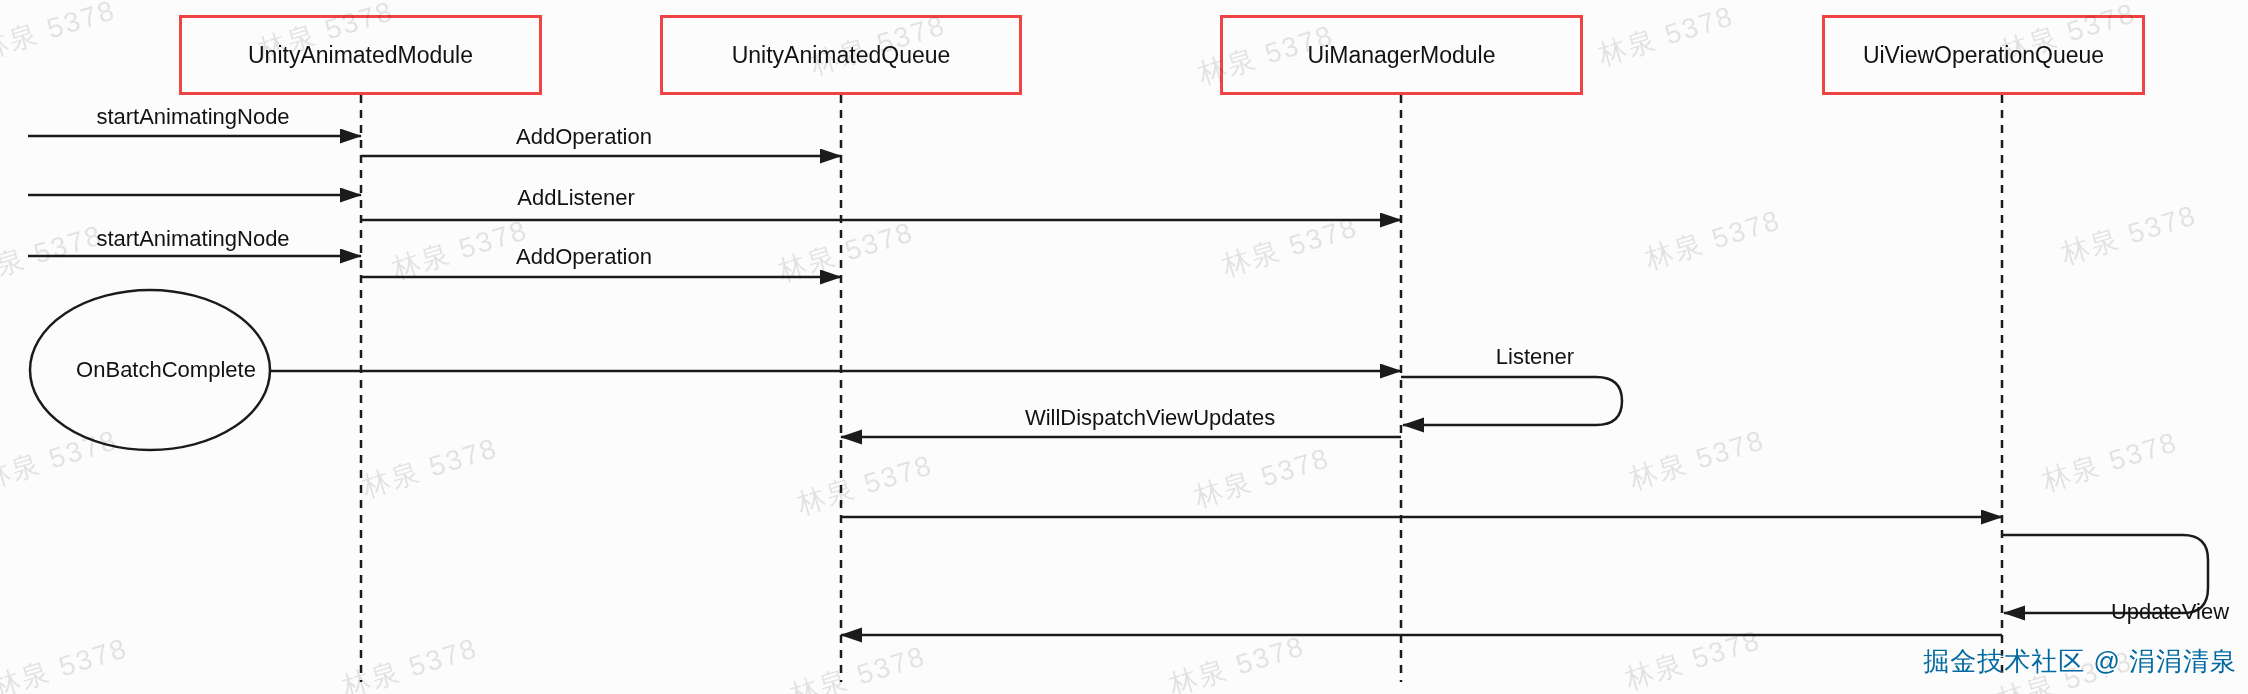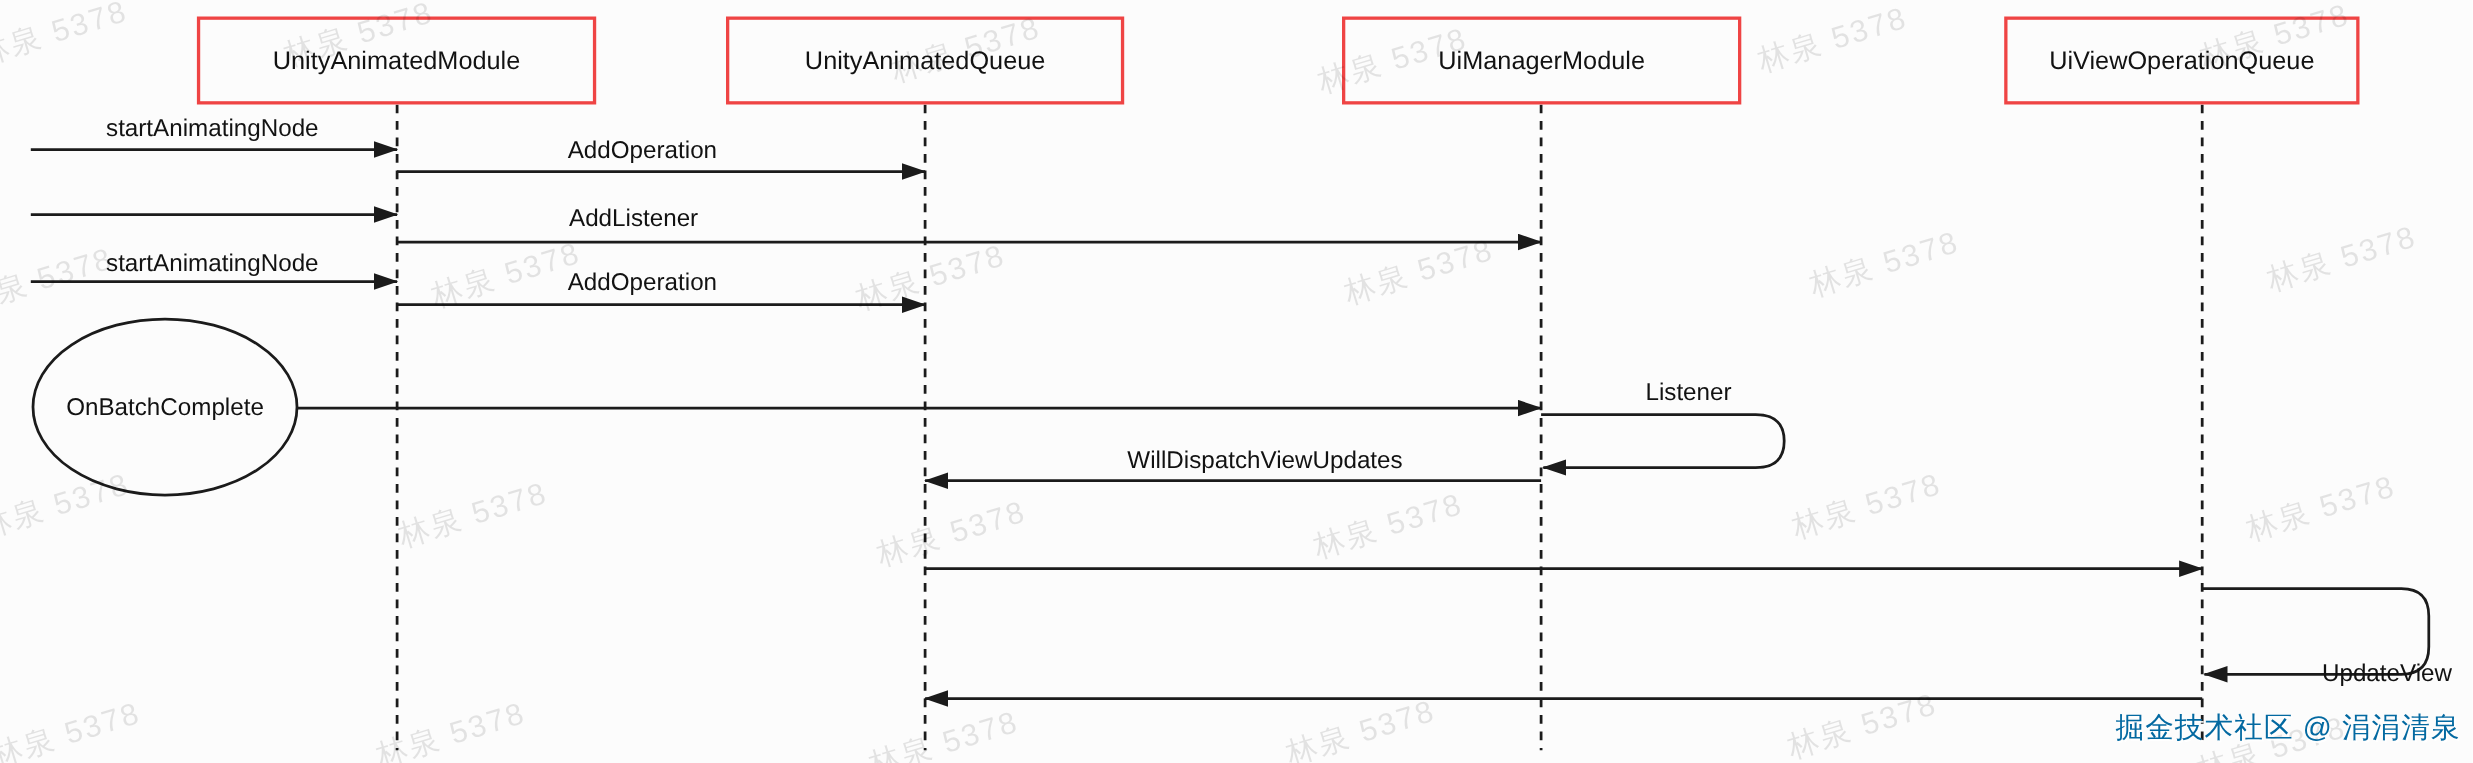--- a/index.html
+++ b/index.html
@@ -12,21 +12,21 @@
   .pbox {
     position:absolute; top:15px; height:80px; box-sizing:border-box;
     background:#fcfcfc; border:3px solid #ef4444;
     display:flex; align-items:center; justify-content:center;
     font-size:23px; color:#121212; z-index:2; white-space:nowrap;
   }
   .msg {
     position:absolute; transform:translate(-50%,-50%);
     font-size:22px; color:#121212; white-space:nowrap; z-index:3;
   }
-  .ellipse-label { z-index:3; }
+  .ellipse-label { z-index:3;margin-left:16px; }
   .wm {
     position:absolute; transform:translate(-50%,-50%) rotate(-17deg);
     font-size:28px; letter-spacing:2px; color:rgba(0,0,0,0.10);
     white-space:nowrap; z-index:5; pointer-events:none;
   }
   .credit {
     position:absolute; right:11px; top:644px; z-index:6;
     font-size:26px; letter-spacing:1px; color:#0369a1;
     text-shadow:1.5px 1.5px 0 rgba(255,255,255,0.9);
     white-space:nowrap;

